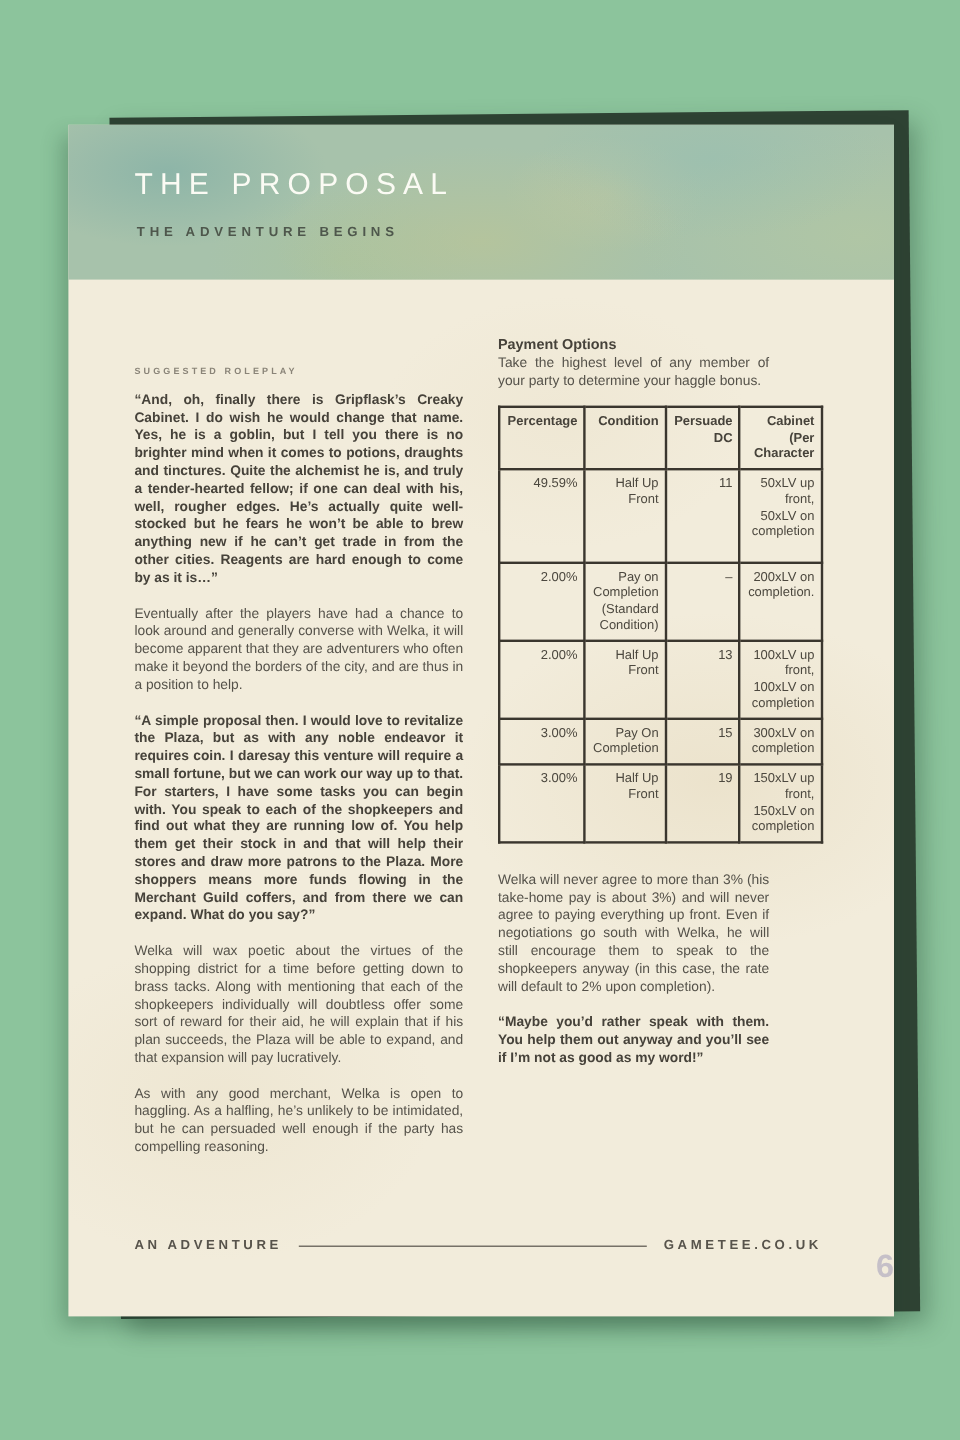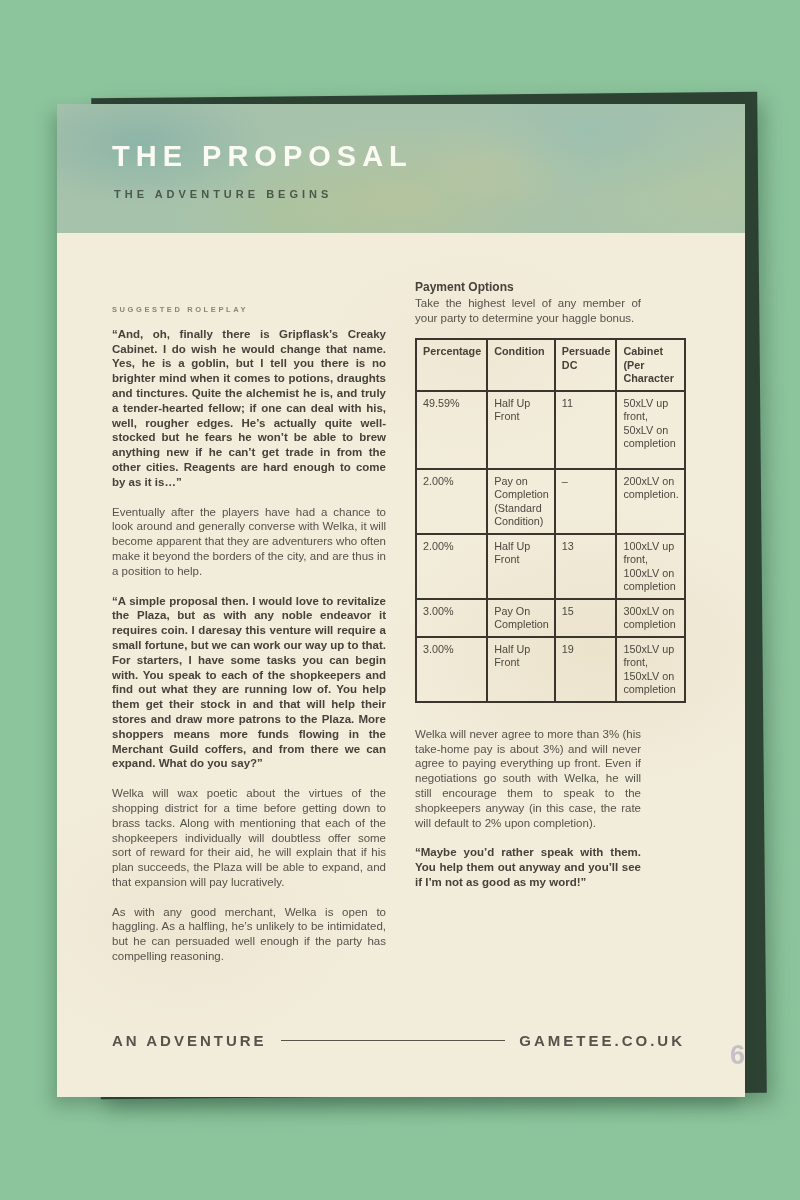--- a/index.html
+++ b/index.html
@@ -29,21 +29,21 @@
     background-image:
       radial-gradient(ellipse 190px 90px at 12% 30%, rgba(120,170,165,.55), transparent 70%),
       radial-gradient(ellipse 240px 110px at 50% 75%, rgba(196,198,140,.45), transparent 72%),
       radial-gradient(ellipse 210px 95px at 78% 22%, rgba(148,190,178,.50), transparent 70%),
       radial-gradient(ellipse 160px 85px at 33% 88%, rgba(172,196,148,.42), transparent 70%),
       radial-gradient(ellipse 260px 120px at 96% 72%, rgba(186,202,158,.48), transparent 72%),
       radial-gradient(ellipse 120px 70px at 65% 45%, rgba(205,204,158,.35), transparent 70%);
   }
   .band-title {
     position:absolute; left:55px; top:36px;
-    font-size:29px; font-weight:bold; letter-spacing:6px; color:#fbfbf4;text-align:center;
+    font-size:25px; font-weight:normal; letter-spacing:6px; color:#fbfbf4;text-align:center;
   }
   .band-subtitle {
     position:absolute; left:57px; top:84px;
     font-size:11px; font-weight:bold; letter-spacing:4px; color:#4e574c;
   }
 
   .col { position:absolute; top:176px; color:#55524a; font-size:11.5px;
          line-height:14.8px; text-align:justify; }
   .col-left  { left:55px;  width:274px; }
   .col-right { left:358px; width:226px; }
@@ -53,32 +53,32 @@
   .para { margin-bottom:15px; }
   .bold-quote { font-weight:bold; color:#46423a; }
   .subhead { font-weight:bold; color:#46423a; font-size:12px; text-align:left;
              margin-top:7px; margin-bottom:1px; }
   .intro { margin-bottom:13px; }
 
   table.pay { width:100%; border-collapse:collapse; margin-bottom:24px;
               font-size:10.8px; line-height:13.5px; color:#4c483f;
               border:2.5px solid #3a362e; }
   table.pay th, table.pay td {
-    border:2px solid #3a362e; vertical-align:top; text-align:left;
+    border:2px solid #3a362e; vertical-align:top; text-align:right;
     padding:5px 5px 4px 6px;
   }
   table.pay th { font-weight:bold; color:#46423a; }
   col.c1{width:25%;} col.c2{width:24%;} col.c3{width:25%;} col.c4{width:26%;}
   tr.rh{height:36px;} tr.r1{height:78px;} tr.r2{height:64px;}
   tr.r3{height:60px;} tr.r4{height:32px;} tr.r5{height:62px;}
 
   .footer {
     position:absolute; left:55px; top:928px; width:573px;
     display:flex; align-items:center; gap:14px;
-    font-size:15px; font-weight:bold; letter-spacing:3px; color:#57534b;
+    font-size:11px; font-weight:bold; letter-spacing:3px; color:#57534b;
   }
   .footer-rule { flex:1; border-top:1.5px solid #57534b; height:0; }
   .page-number {
     position:absolute; left:648px; top:936px; width:40px;
     font-size:27px; font-weight:bold; color:#c6c0c8; text-align:right;
   }
 </style>
 </head>
 <body>
 

